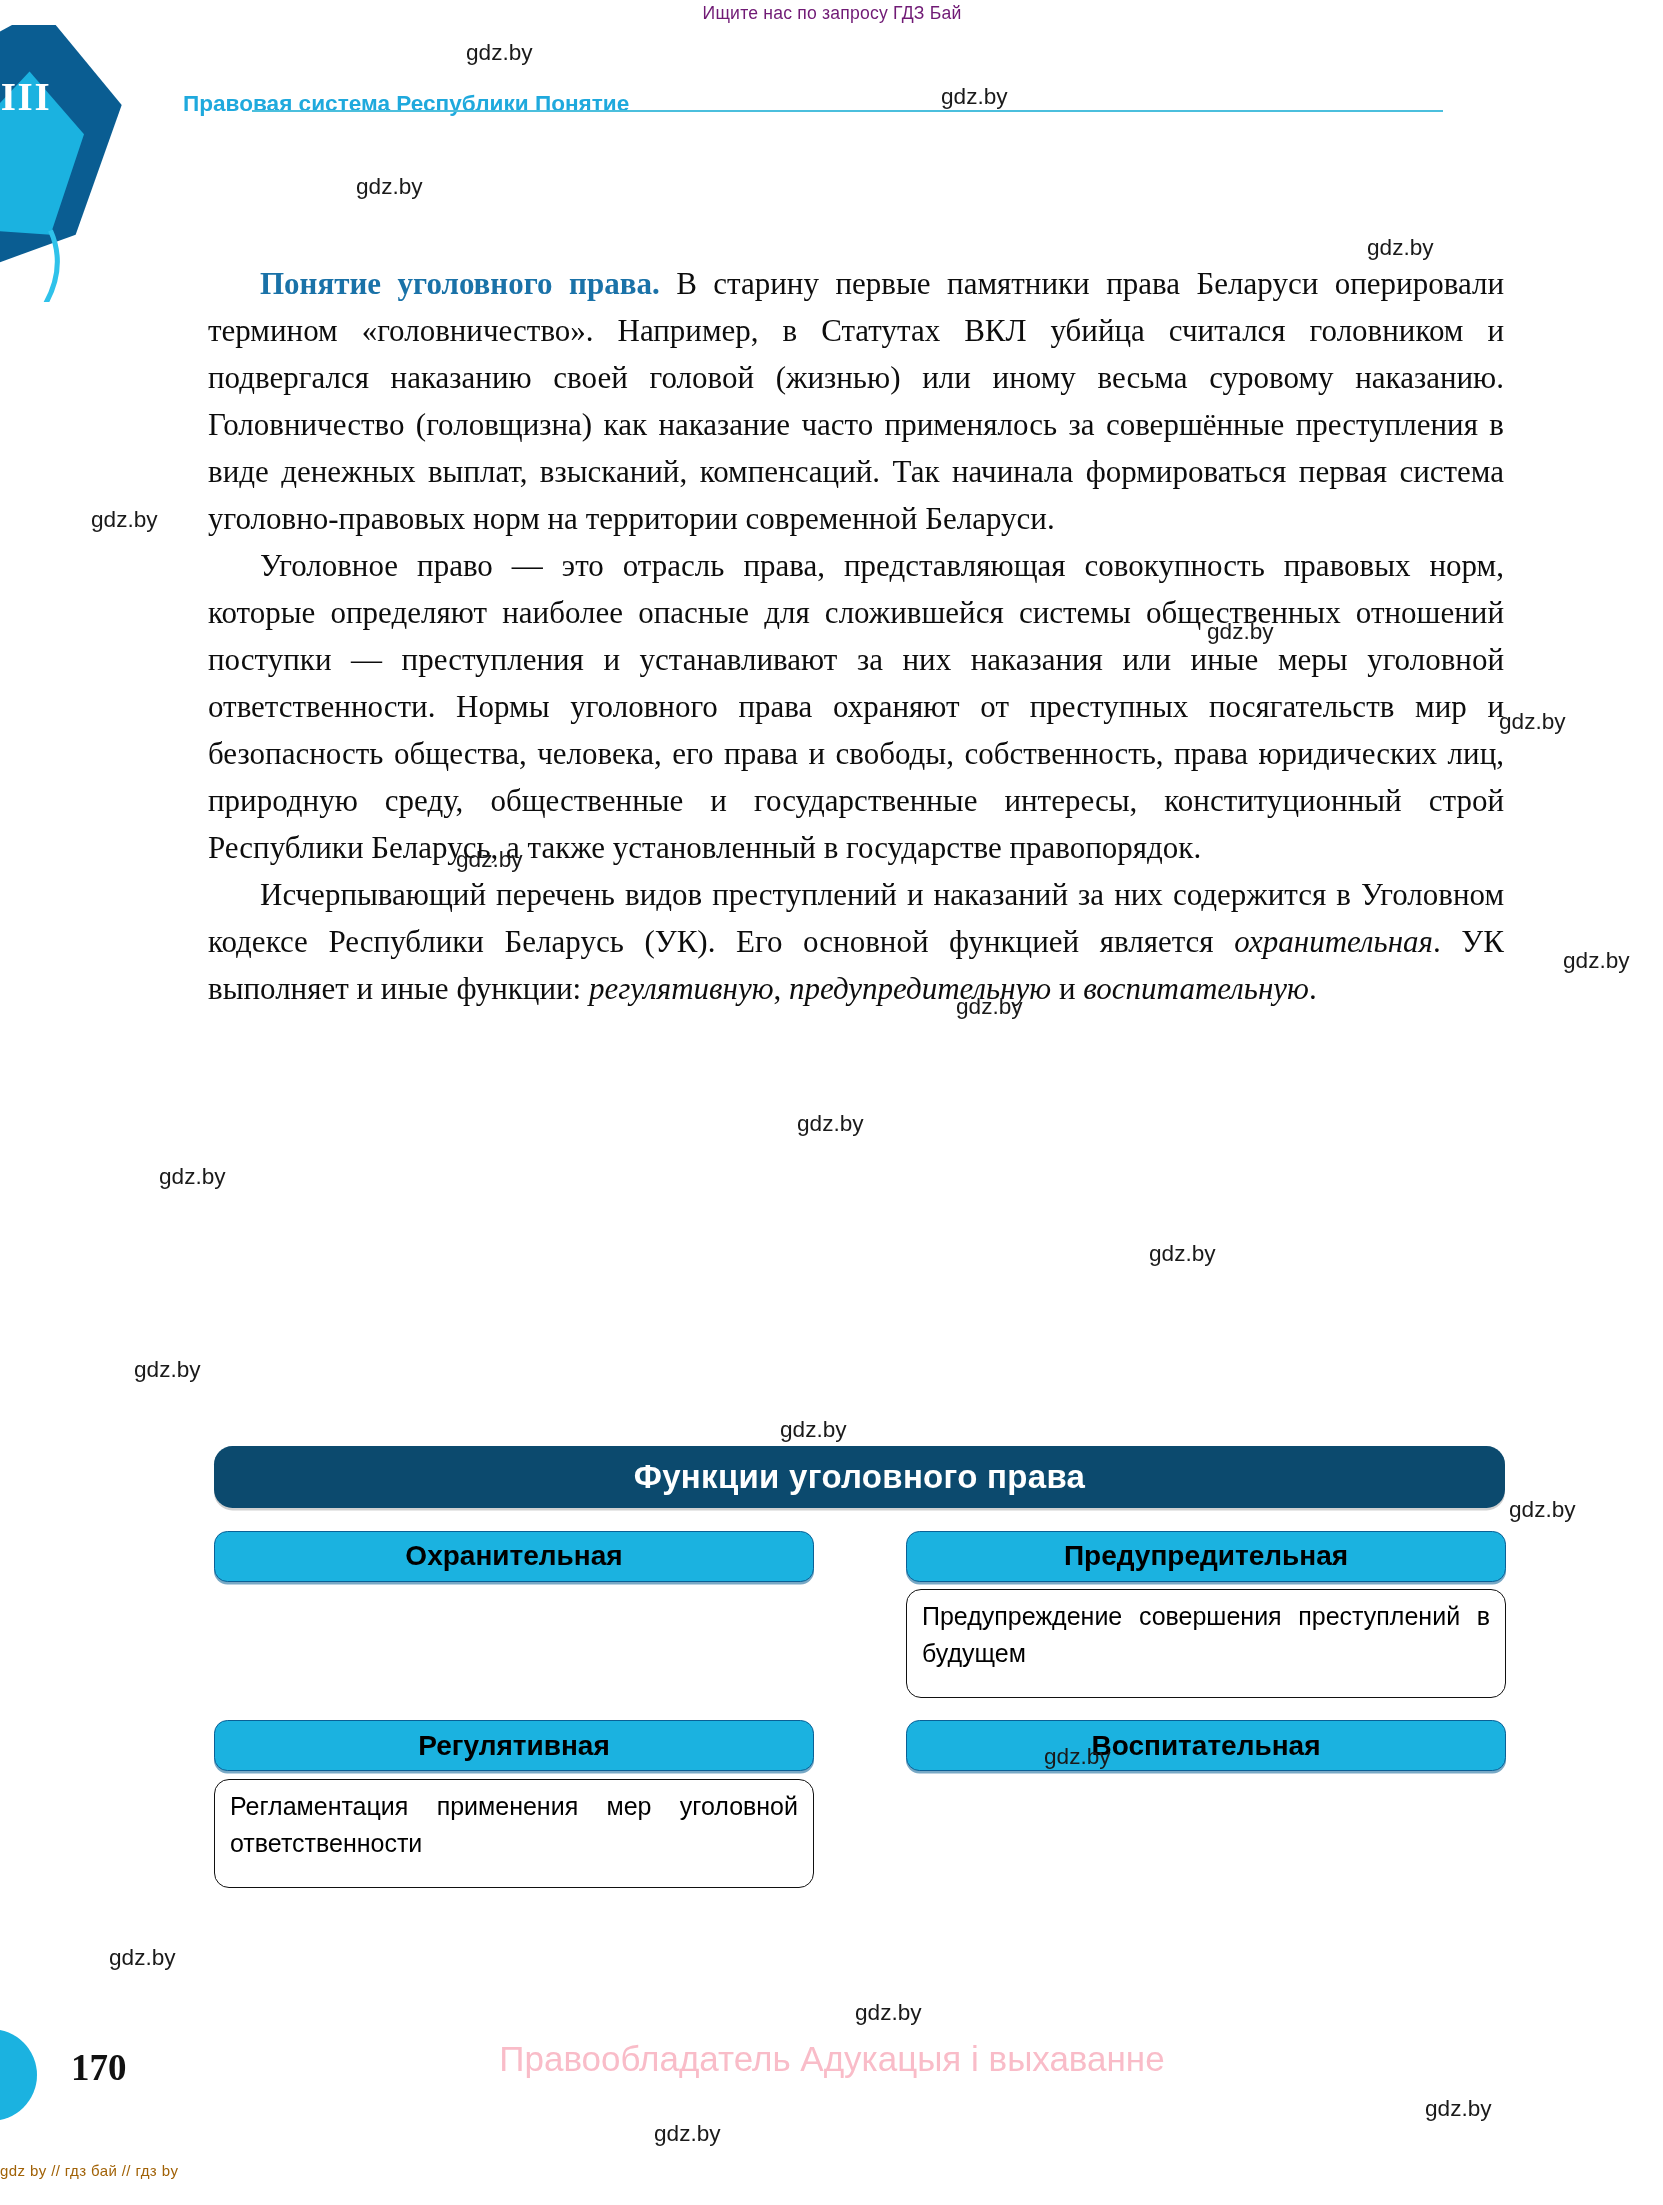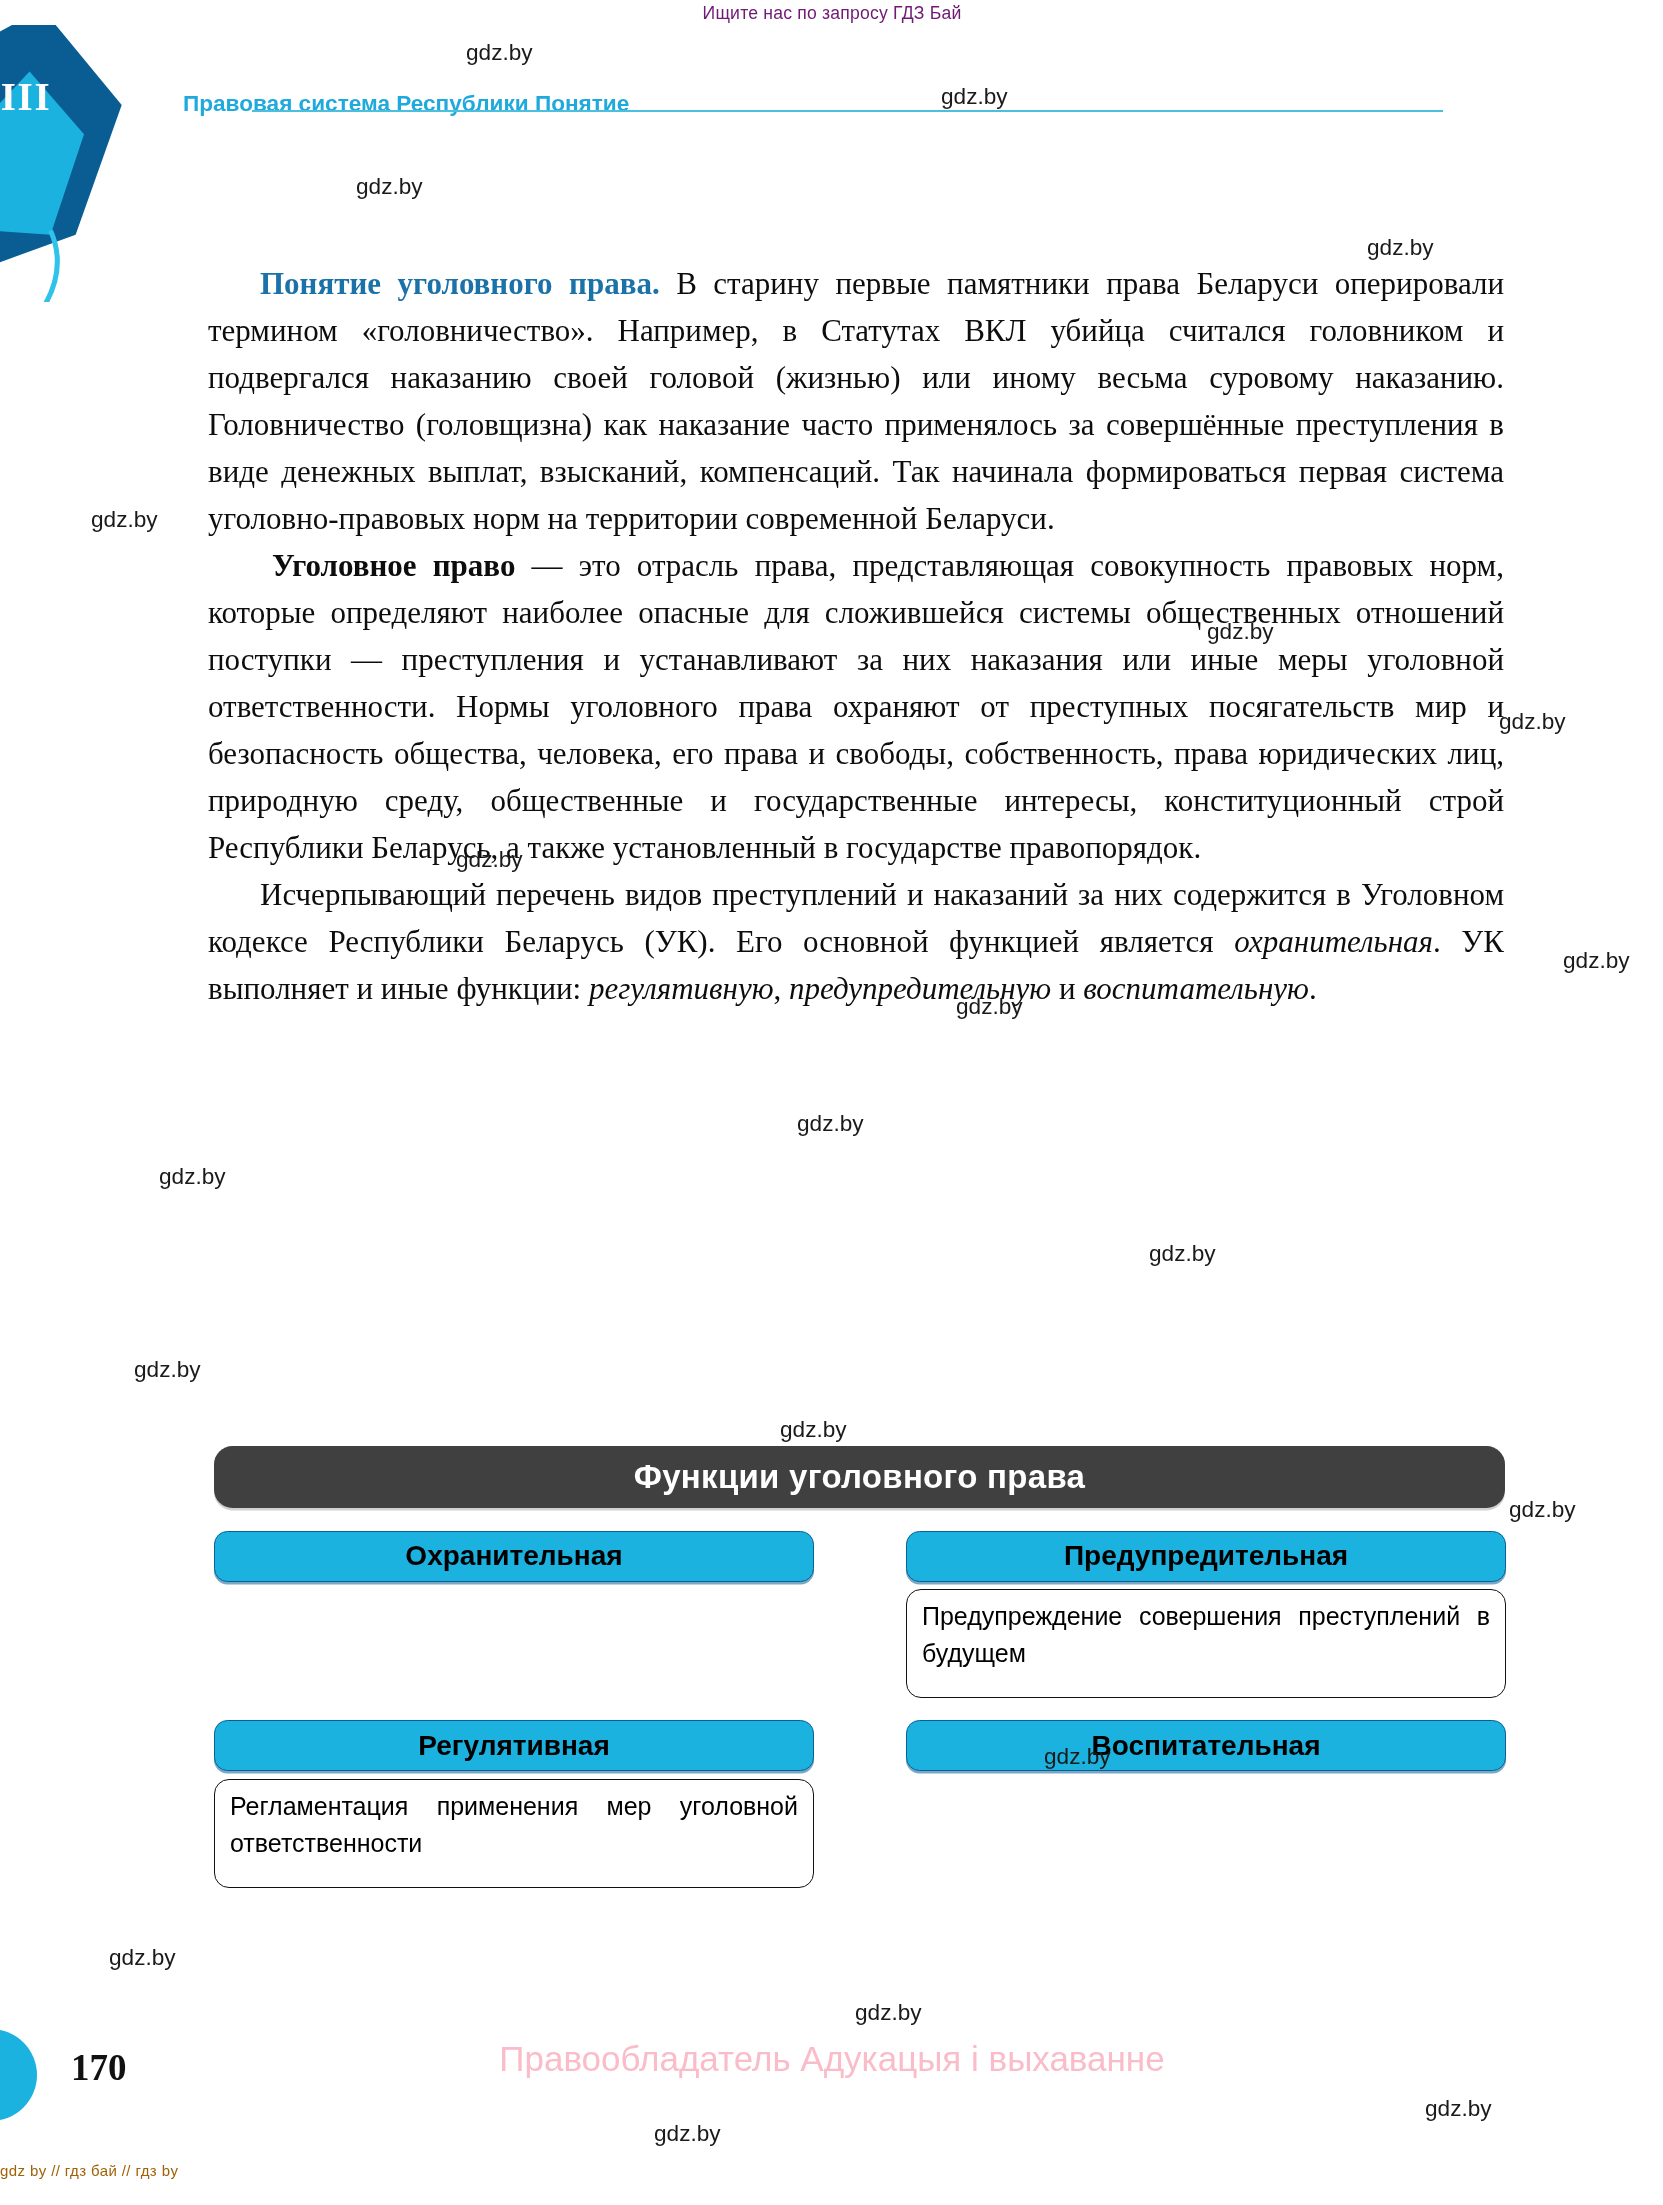--- a/index.html
+++ b/index.html
@@ -86,32 +86,32 @@
     text-align: justify;
     text-justify: inter-word;
     color: #0d0d0d;
   }
   .text-col p { margin: 0; }
   .para-indent { text-indent: 52px; }
   .lead-term {
     font-weight: bold;
     color: #1a72a8;
   }
-  .term-bold { font-weight: bold; margin-left: 12px; }
+  .term-bold { font-weight: normal; }
   .it { font-style: italic; }
 
   
   .diagram {
     position: absolute;
     left: 214px;
     top: 1446px;
     width: 1291px;
   }
   .diagram-title {
-    background: #404040;
+    background: #0c4a6e;
     border-radius: 18.4px;
     height: 62px;
     display: flex;
     align-items: center;
     justify-content: center;
     color: #ffffff;
     font-family: "Liberation Sans", sans-serif;
     font-weight: bold;
     font-size: 33px;
     letter-spacing: 0.3px;

